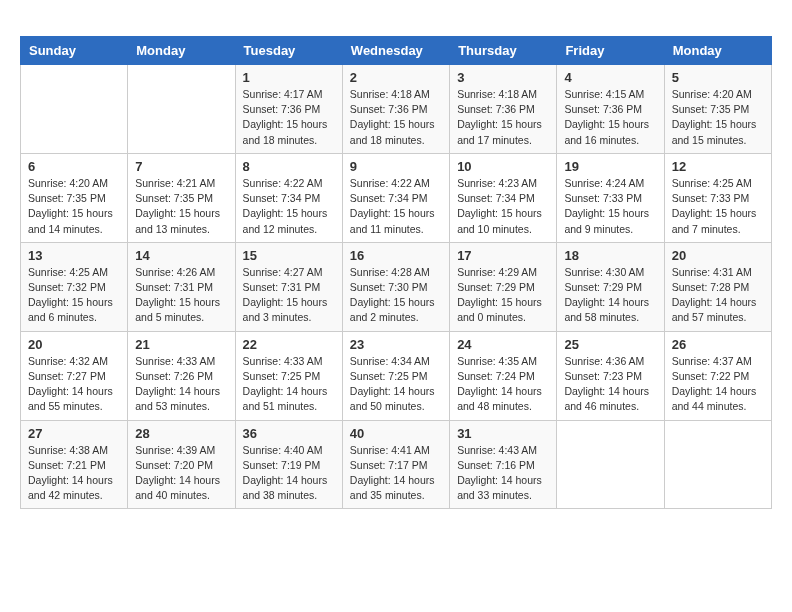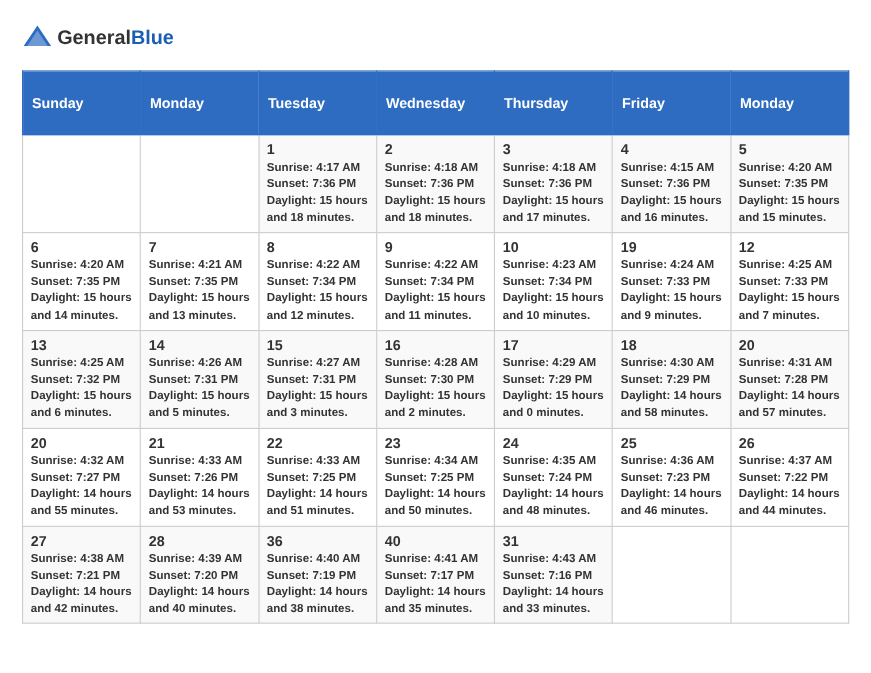--- a/index.html
+++ b/index.html
@@ -49,21 +49,21 @@
     }
     table {
       width: 100%;
       border-collapse: collapse;
       font-size: 11px;
     }
     thead tr th {
       background-color: #2d6cc0;
       color: #fff;
       text-align: left;
-      padding: 21px 8px;
+      padding: 6px 8px;
       font-size: 13px;
       font-weight: bold;
       border: 1px solid #2d6cc0;
     }
     tbody tr td {
       border: 1px solid #ccc;
       vertical-align: top;
       padding: 5px 7px;
       width: 107px;
       min-height: 80px;
@@ -76,39 +76,29 @@
       font-size: 13px;
       font-weight: bold;
       color: #333;
       display: block;
       margin-bottom: 2px;
     }
     .day-info {
       color: #333;
       font-size: 10.5px;
       line-height: 1.45;
-      font-weight: bold;
     }
     .empty-cell {
       background: #fff !important;
     }
   </style>
 </head>
 <body>
 
 <div class="header">
-  <div class="logo">
-    <svg class="logo-icon" viewBox="0 0 36 36">
-      <polygon points="18,4 34,28 2,28" fill="#2d6cc0"></polygon>
-      <polygon points="18,10 30,28 6,28" fill="#fff" opacity="0.3"></polygon>
-    </svg>
-    <div>
-      <span class="logo-text-general">General</span><span class="logo-text-blue">Blue</span>
-    </div>
-  </div>
 </div>
 
 <table>
   <thead>
     <tr>
     <th>Sunday</th>
         <th>Monday</th>
         <th>Tuesday</th>
         <th>Wednesday</th>
         <th>Thursday</th>

